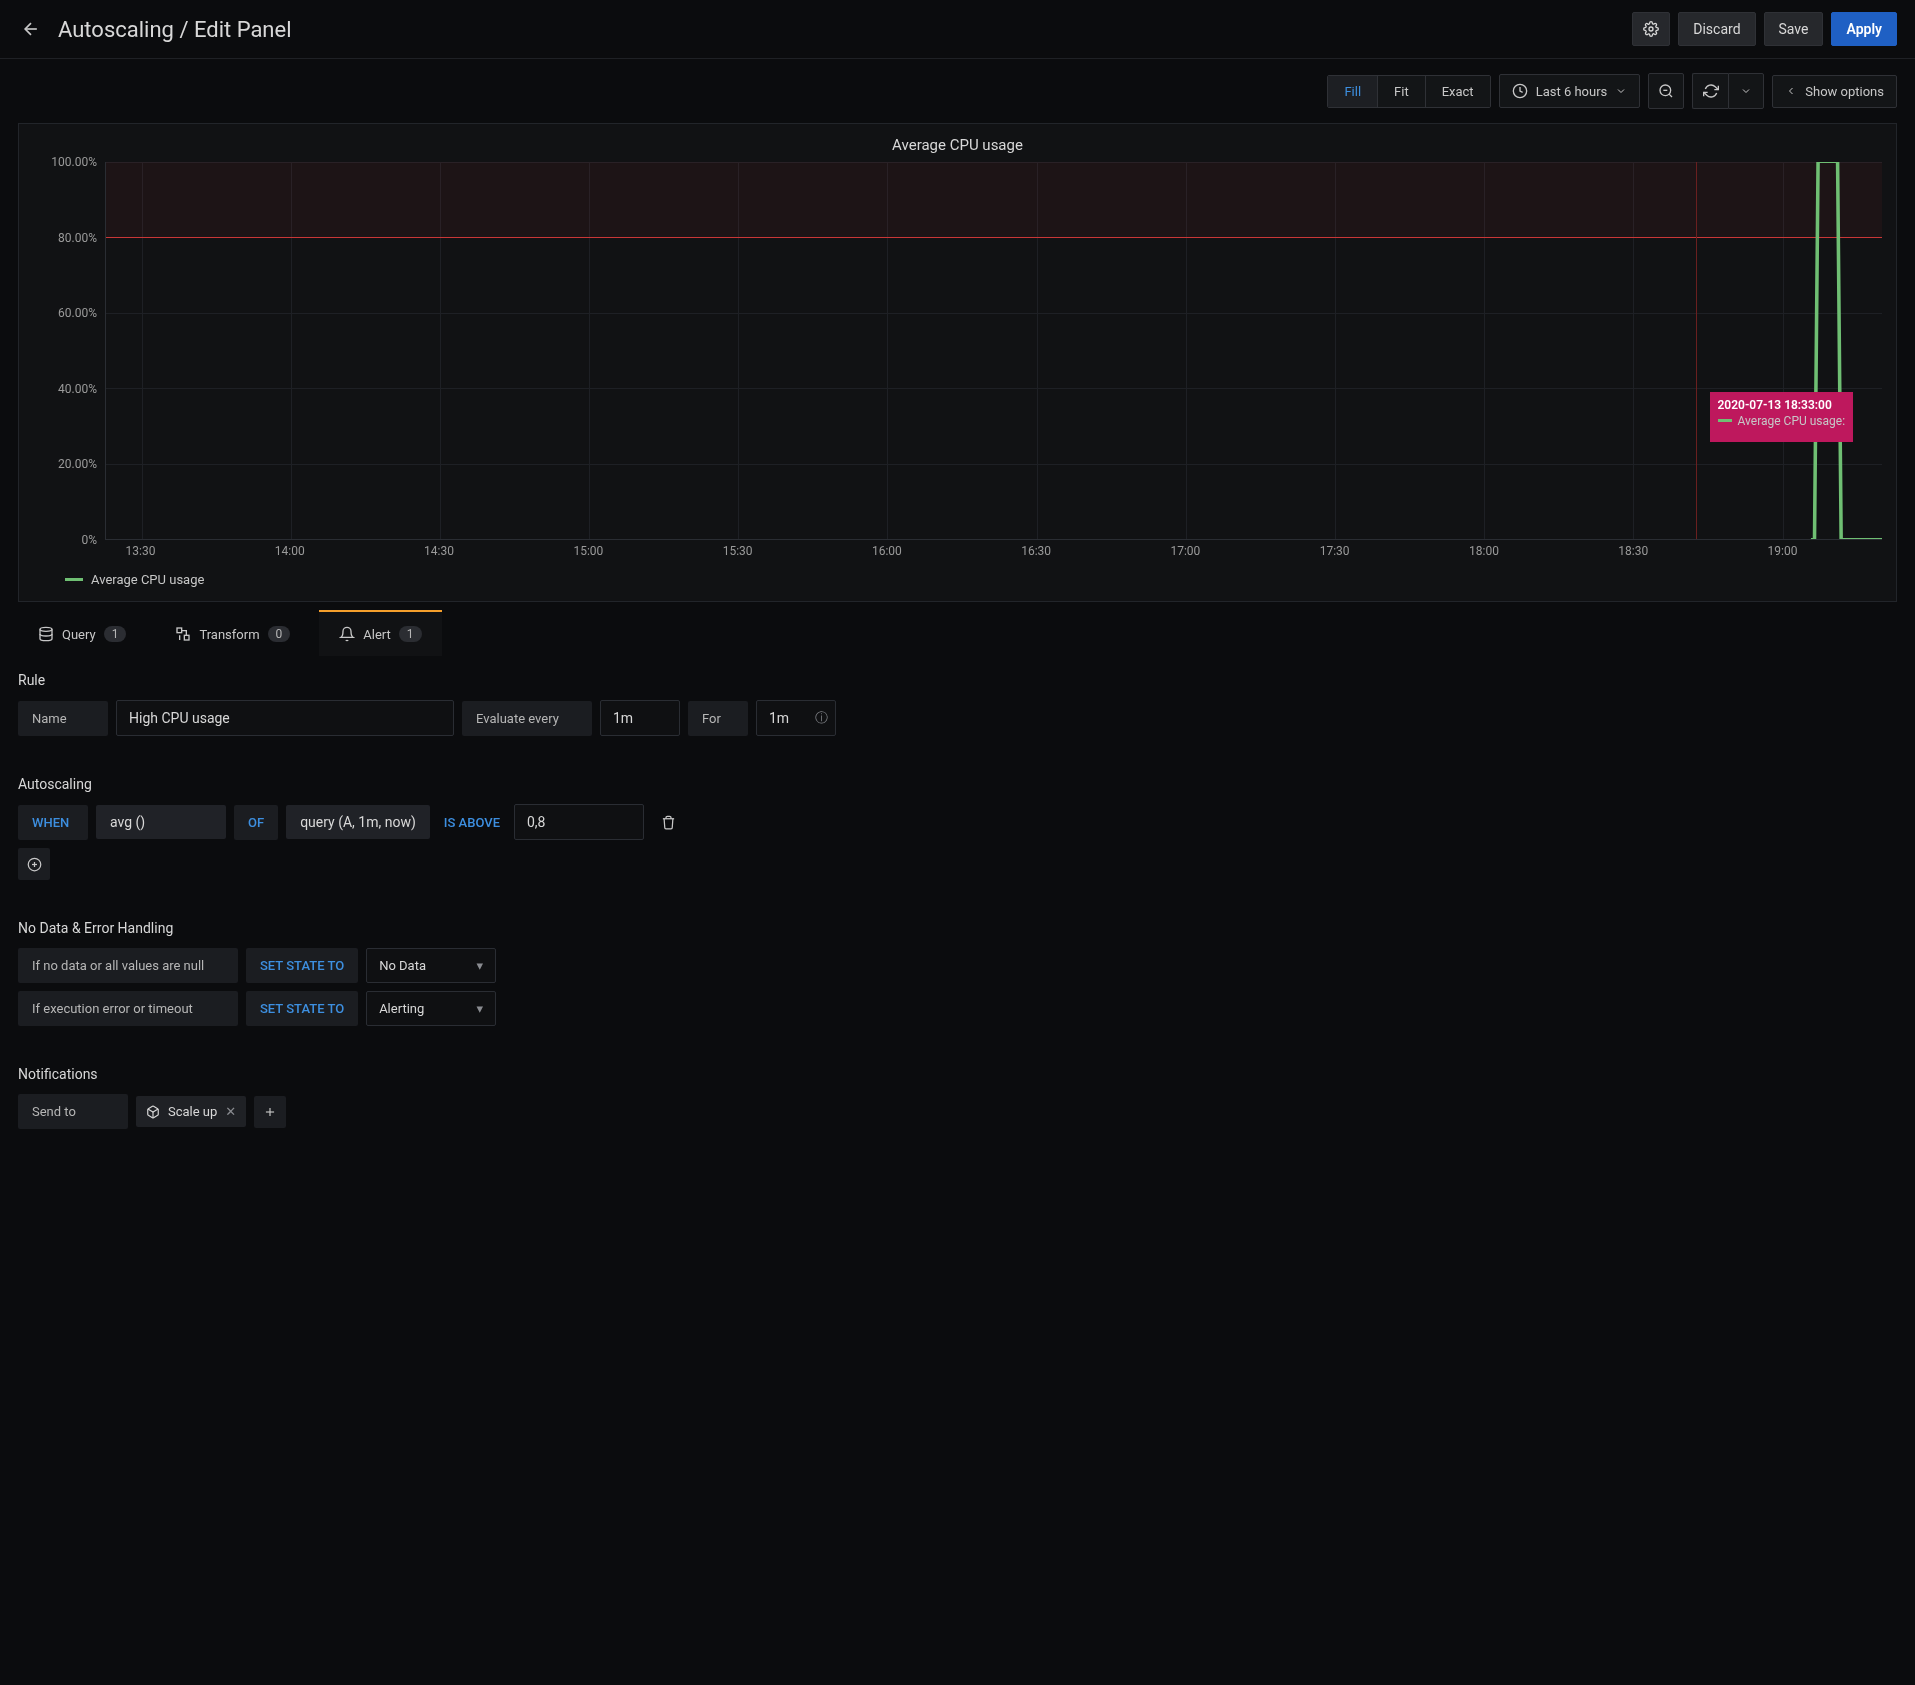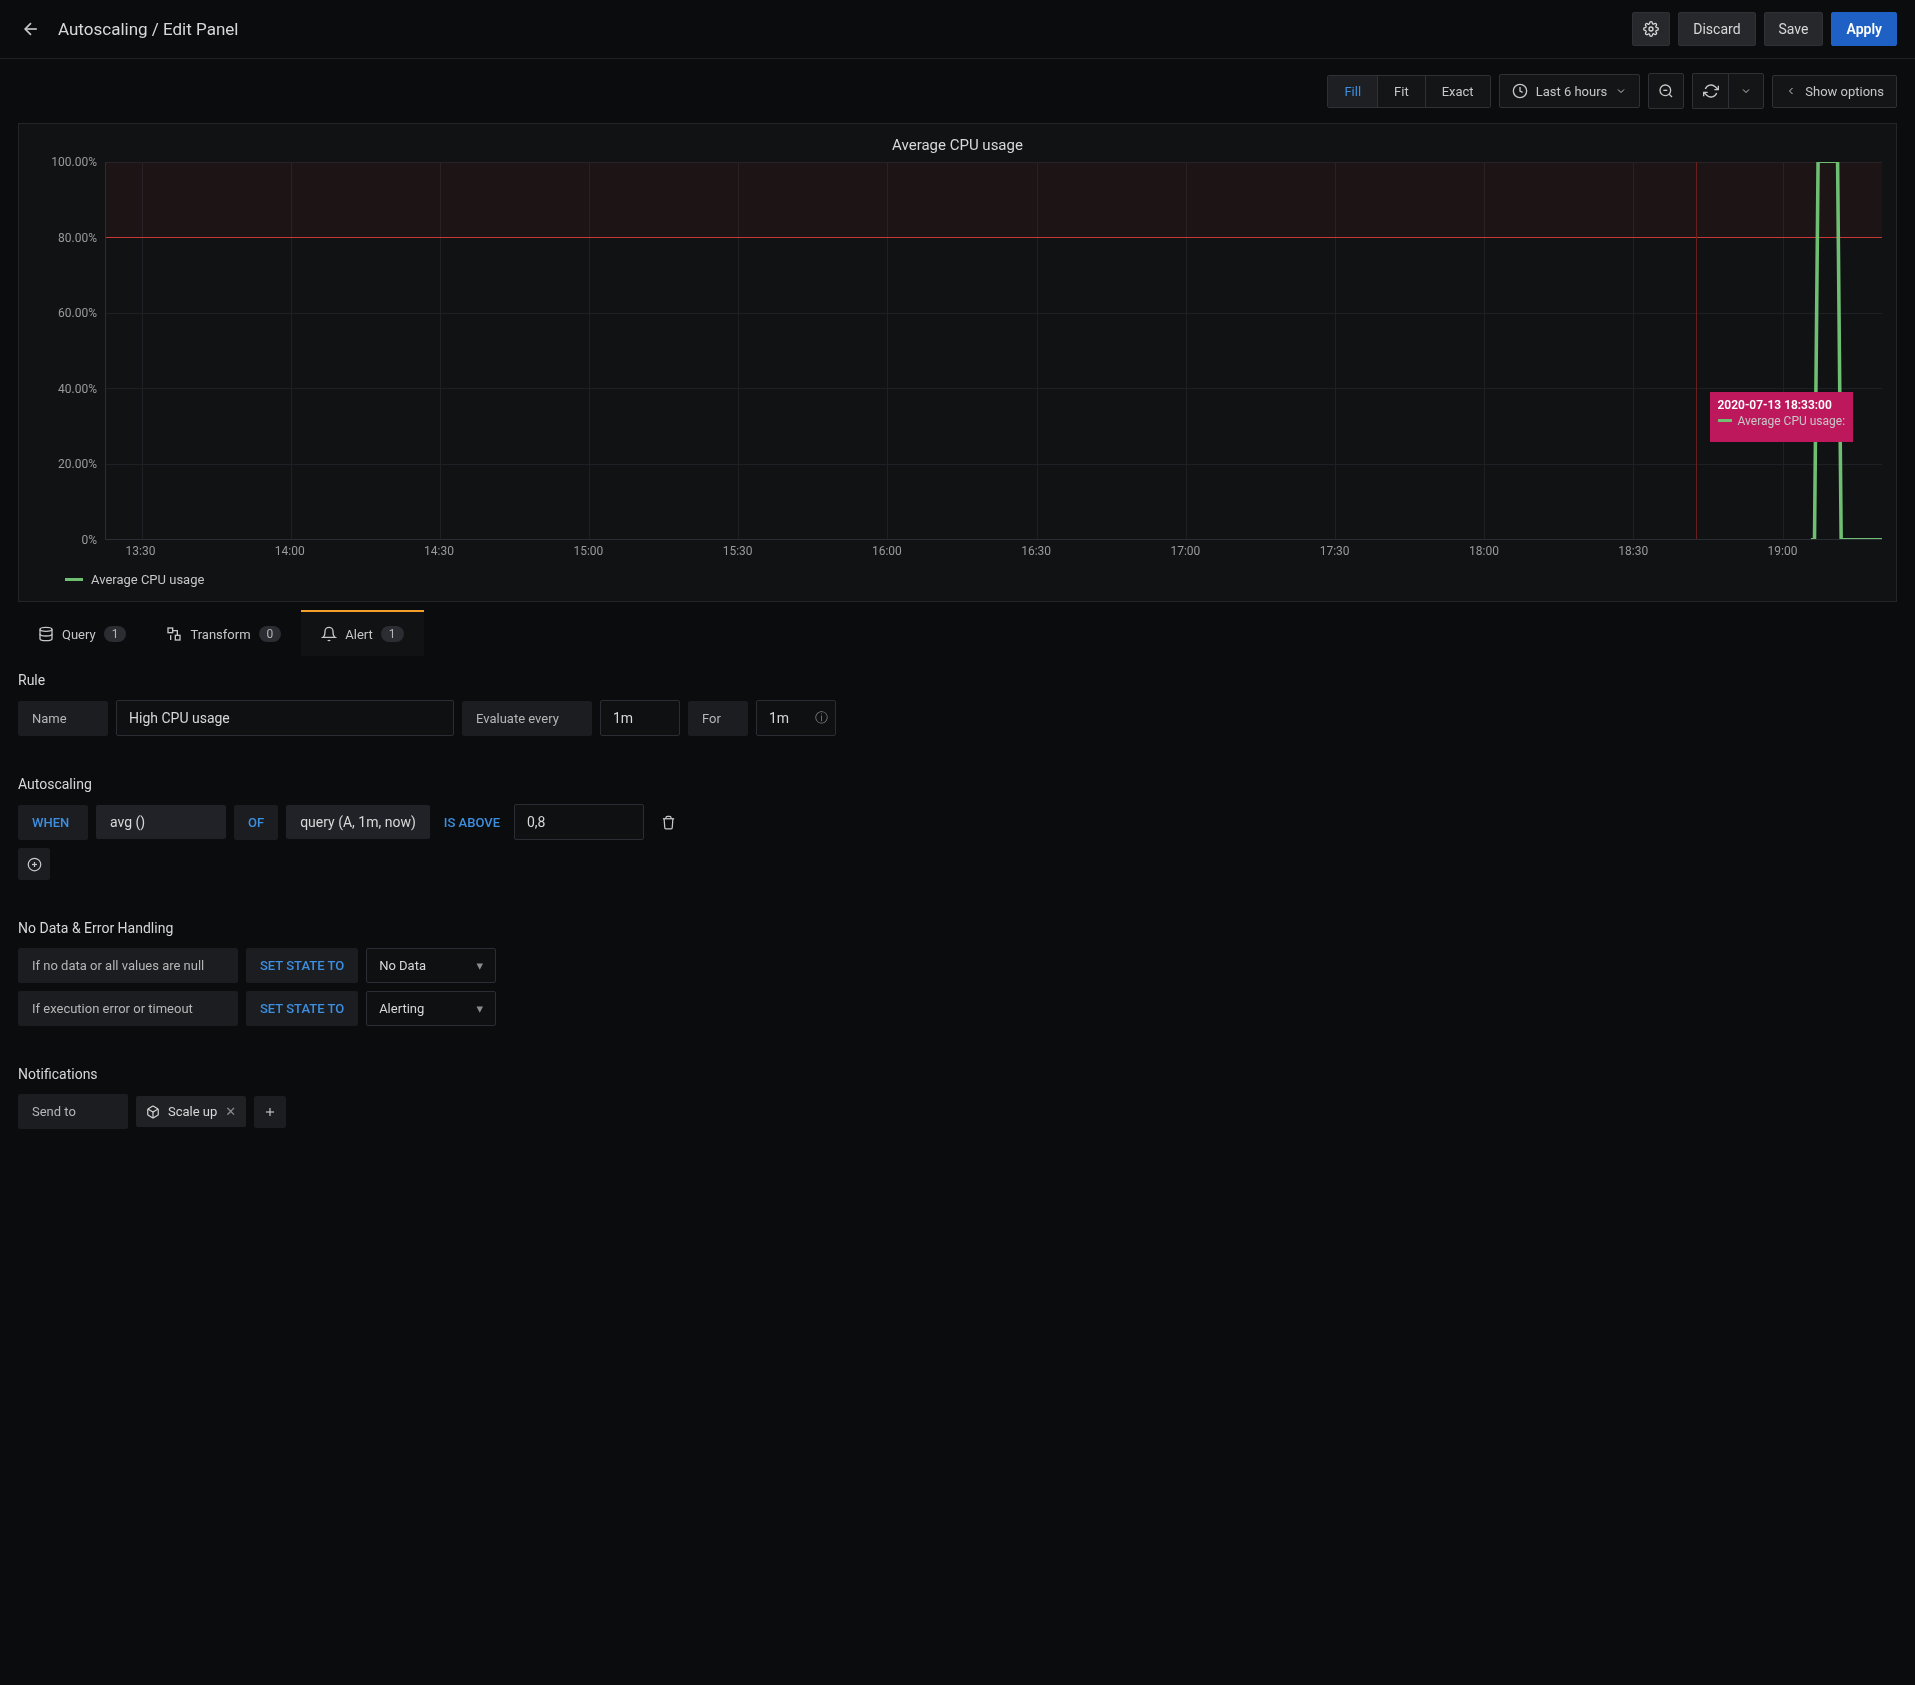--- a/index.html
+++ b/index.html
@@ -1,19 +1,19 @@
 <!DOCTYPE html>
 <html><head>
 <meta charset="utf-8">
 <style>
   * { box-sizing: border-box; margin:0; padding:0; font-family: -apple-system,BlinkMacSystemFont,"Segoe UI",Roboto,Helvetica,Arial,sans-serif; }
   body { background:#0b0c0e; color:#c7c7c7; font-size:13px; }
   .topbar { display:flex; align-items:center; padding:12px 18px; border-bottom:1px solid #1f2125; }
   .topbar .back { width:26px; height:26px; display:flex; align-items:center; justify-content:center; color:#c7c7c7; cursor:pointer; }
-  .topbar .title { margin-left:14px; font-size:17px; color:#d8d8d8; }
+  .topbar .title { margin-left:14px; font-size:22px; color:#d8d8d8; }
   .topbar .spacer { flex:1; }
   .btn { background:#26282c; border:1px solid #2f3136; color:#d8d8d8; padding:8px 14px; border-radius:2px; font-size:14px; cursor:pointer; }
   .btn + .btn { margin-left:8px; }
   .btn.icon-only { padding:8px 10px; }
   .btn.primary { background:#1f60c4; border-color:#1f60c4; color:#fff; font-weight:600; }
   .toolbar { display:flex; align-items:center; justify-content:flex-end; padding:14px 18px; gap:8px; }
   .seggroup { display:flex; border:1px solid #2f3136; border-radius:2px; overflow:hidden; }
   .seggroup .seg { padding:8px 16px; background:#131517; color:#c7c7c7; cursor:pointer; border-right:1px solid #2f3136; }
   .seggroup .seg:last-child { border-right:none; }
   .seggroup .seg.active { background:#1d1f23; color:#3d8fe0; }
@@ -36,21 +36,21 @@
   .tooltip { position:absolute; background:#be185d; padding:6px 8px; z-index:6; font-size:12px; color:#c7c7c7; }
   .tooltip .ts { color:#fff; font-weight:600; margin-bottom:2px; }
   .tooltip .row { display:flex; align-items:center; gap:6px; }
   .tooltip .swatch { width:14px; height:3px; background:#6fbf73; }
   .xaxis { display:flex; margin-left:72px; height:20px; position:relative; }
   .xlabel { position:absolute; transform:translateX(-50%); top:4px; font-size:12px; color:#9a9a9a; }
   .legend { margin-left:32px; margin-top:12px; display:flex; align-items:center; gap:8px; }
   .legend .sw { width:18px; height:3px; background:#6fbf73; }
   .legend .txt { font-size:13px; color:#c7c7c7; }
 
-  .tabs { display:flex; margin:8px 18px 0 18px; }
+  .tabs { display:flex; margin:8px 18px 0 18px;gap:9px; }
   .tab { display:flex; align-items:center; gap:8px; padding:14px 20px; color:#c7c7c7; cursor:pointer; border-top:2px solid transparent; }
   .tab.active { background:#111214; border-top:2px solid #f59f2c; }
   .tab .count { background:#2b2d32; color:#b6b6b6; border-radius:10px; padding:1px 8px; font-size:12px; }
 
   .section { padding:16px 18px; }
   .section-title { color:#d8d8d8; font-size:14px; margin-bottom:12px; }
   .row { display:flex; align-items:center; gap:8px; margin-bottom:8px; }
   .form-label { background:#1b1d21; padding:10px 14px; color:#b6b6b6; font-size:13px; border-radius:2px; min-width:90px; display:flex; align-items:center; }
   .form-label.kw { color:#3d8fe0; font-weight:500; }
   .form-input { background:#0f1012; border:1px solid #2a2d33; color:#d8d8d8; padding:9px 12px; font-size:14px; border-radius:2px; }

